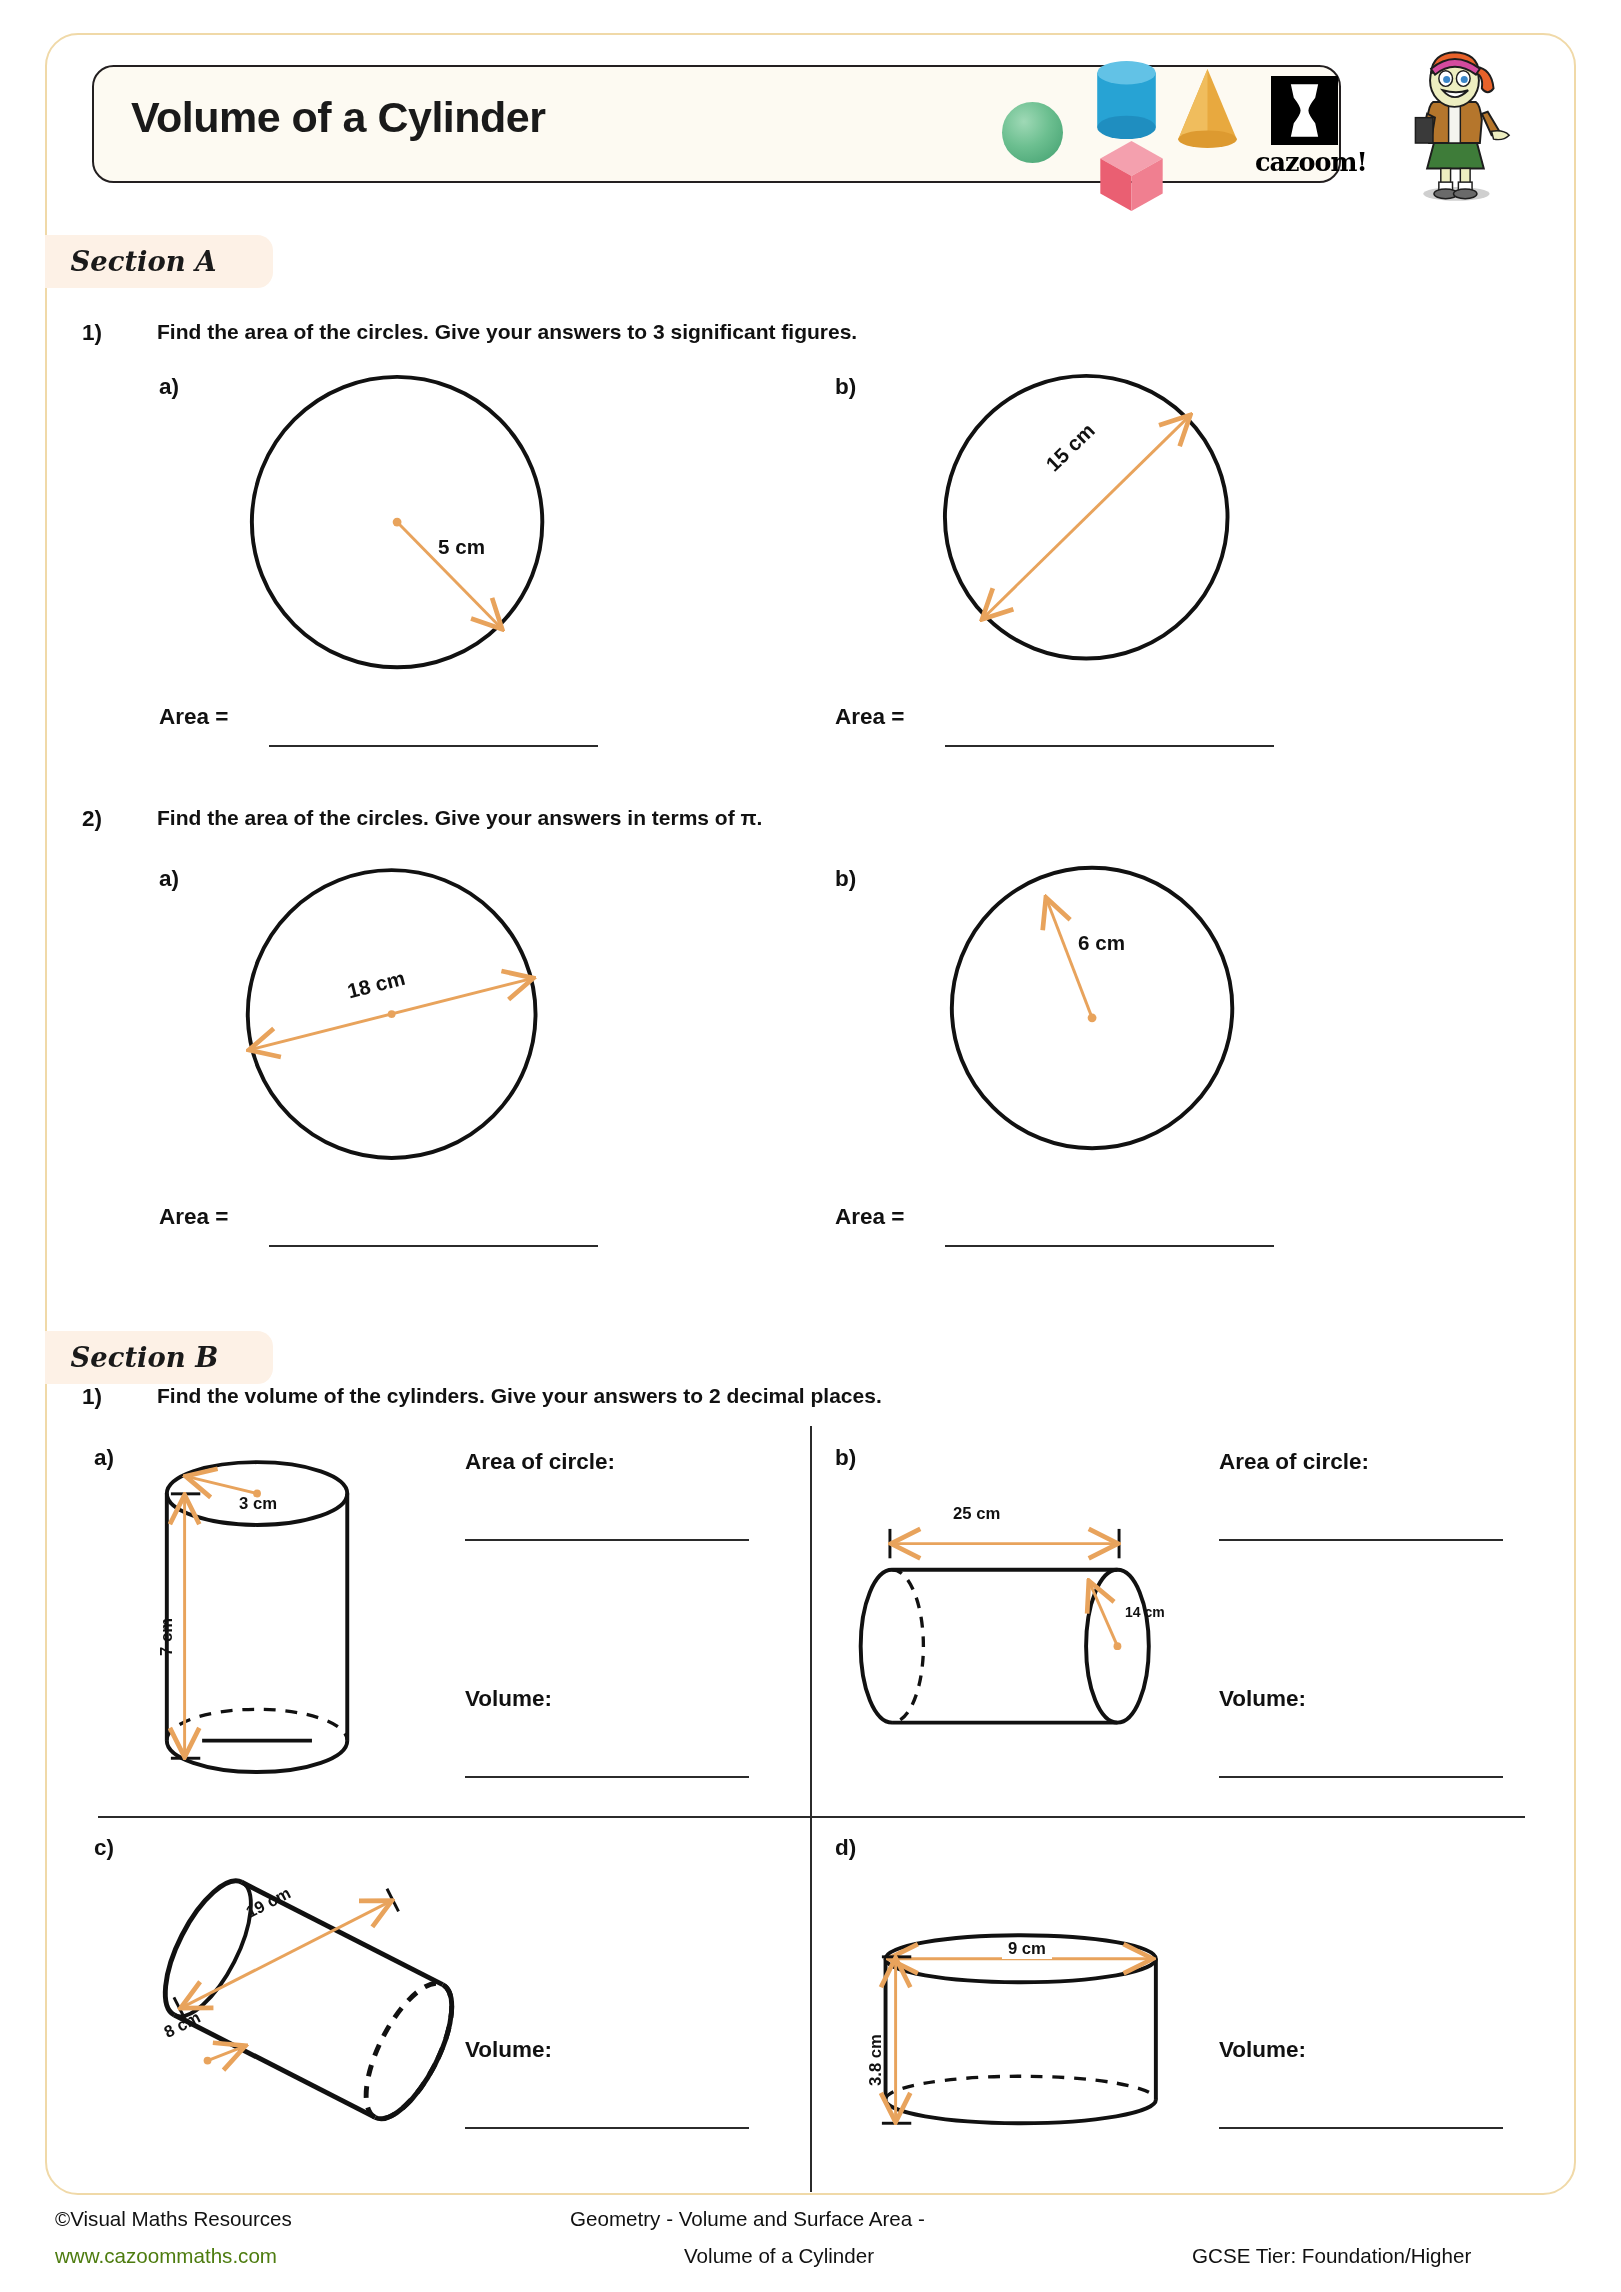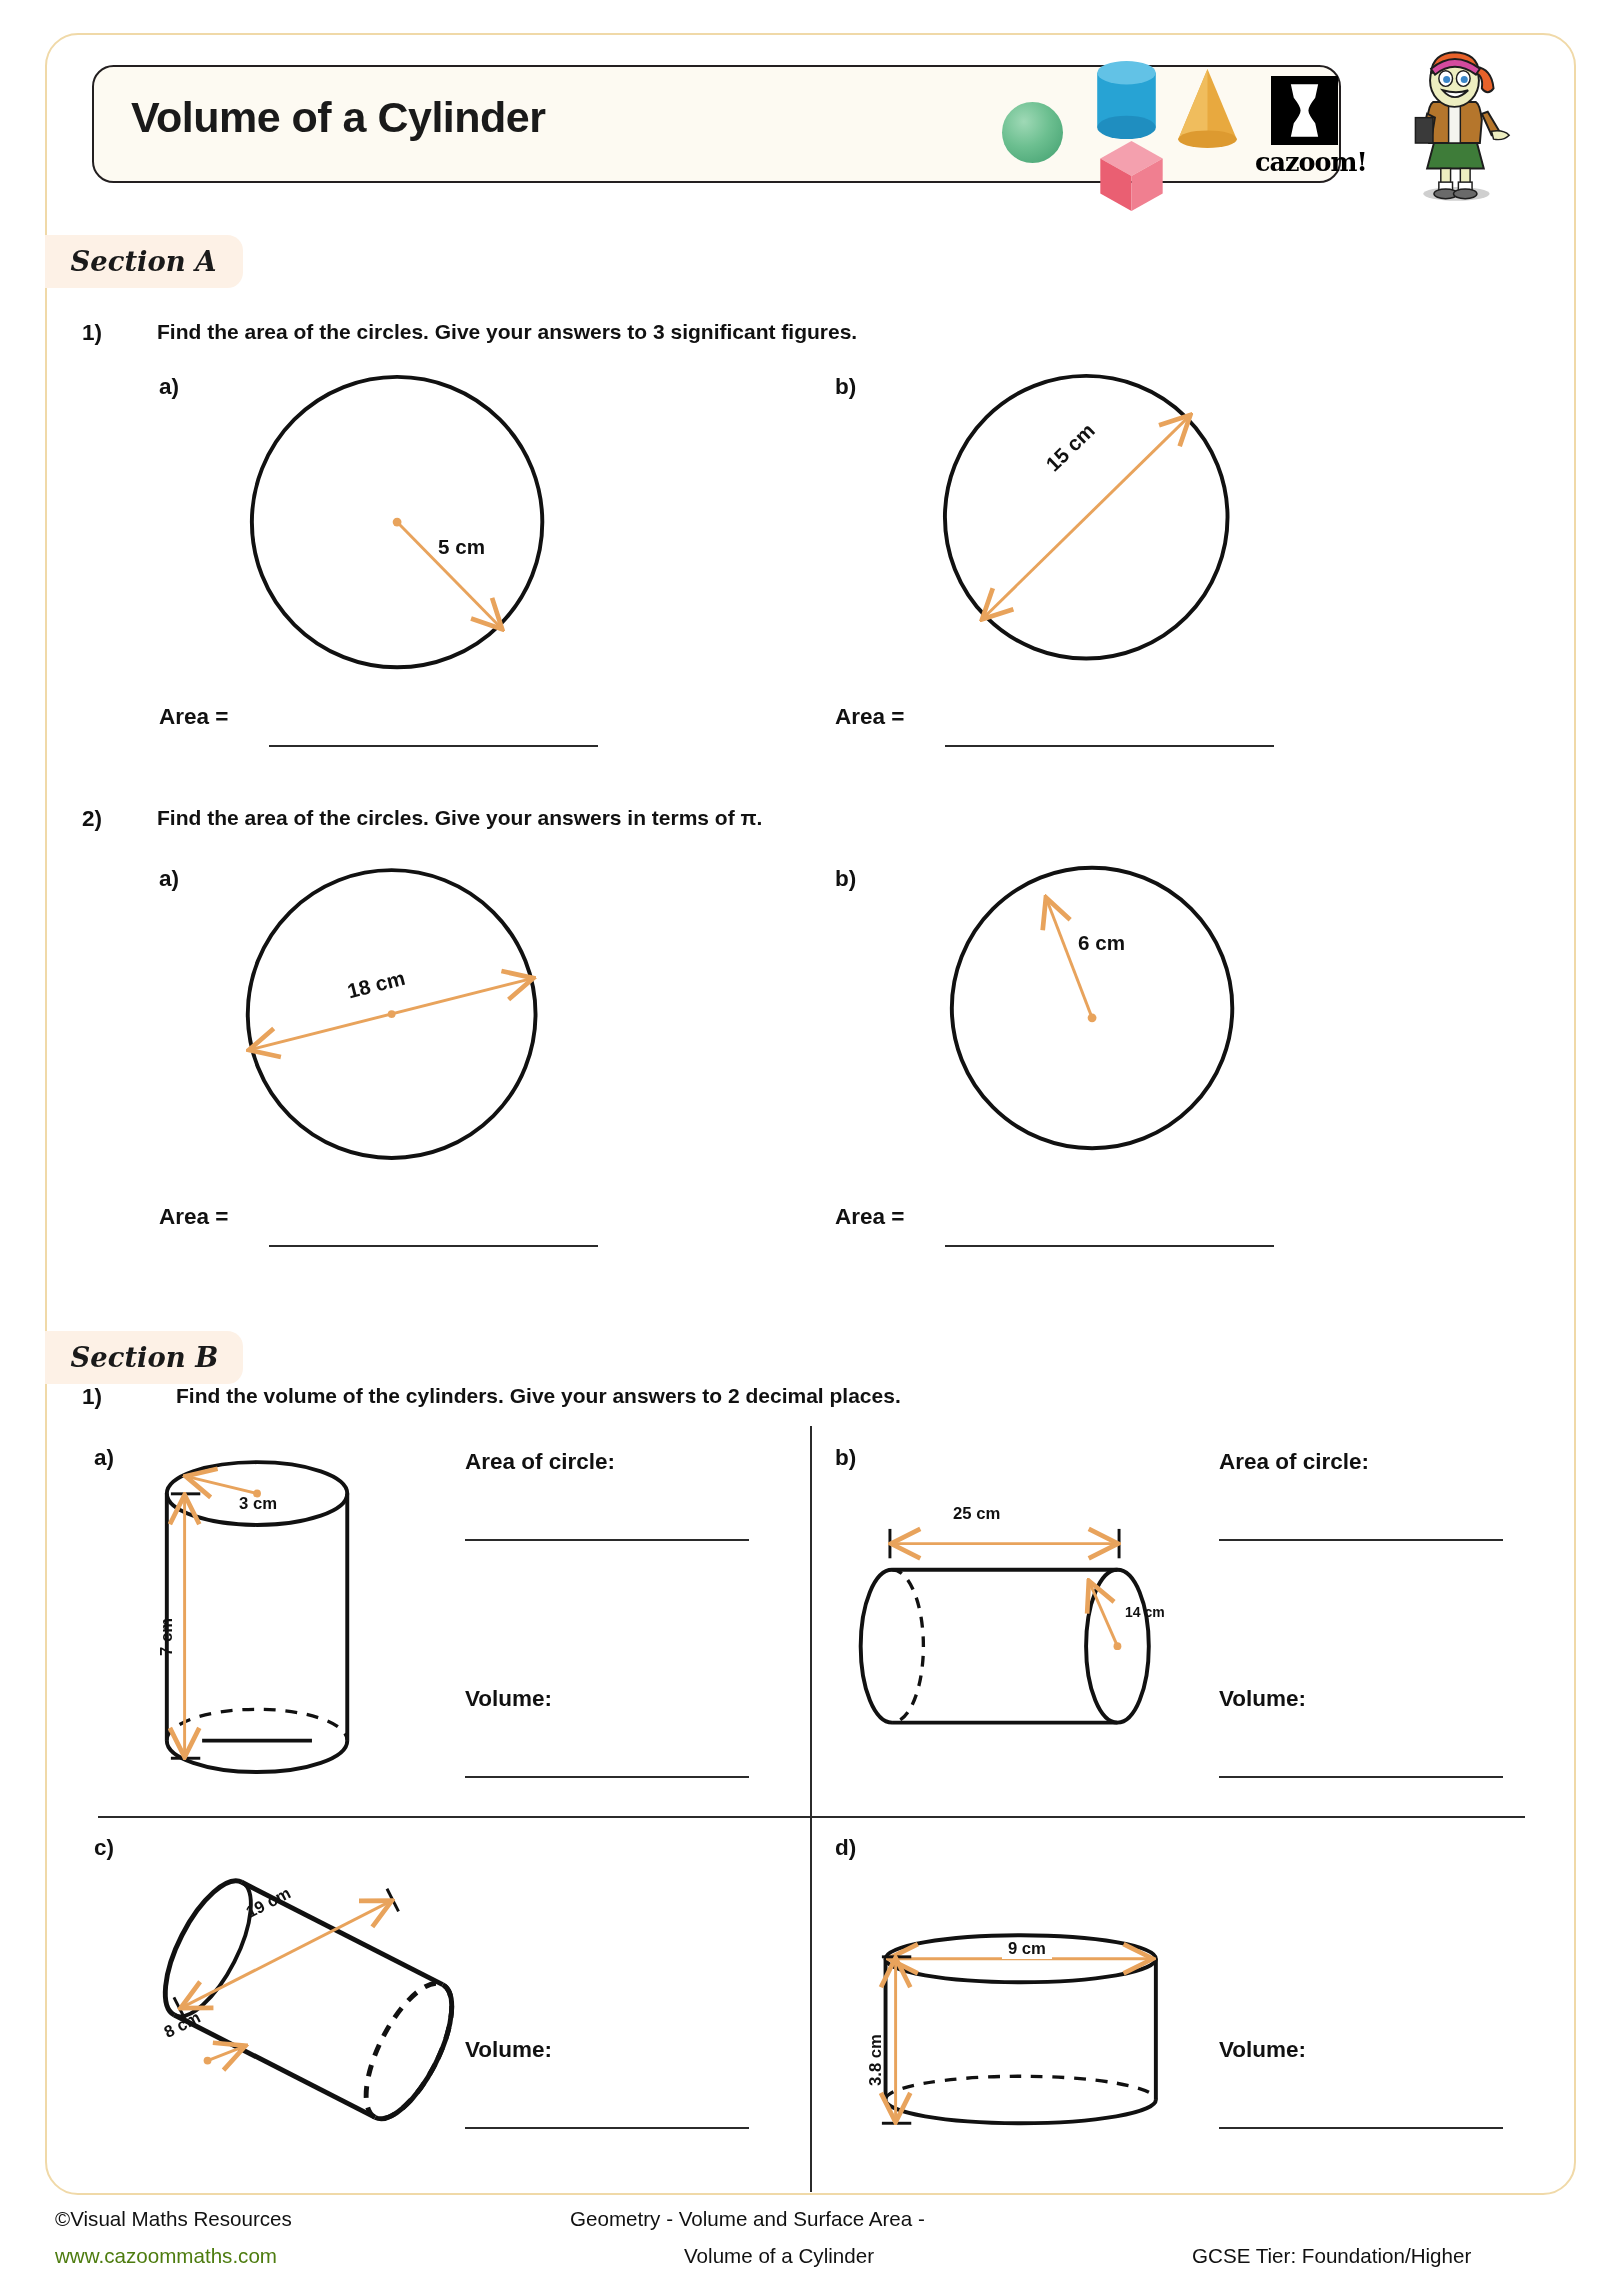--- a/index.html
+++ b/index.html
@@ -73,21 +73,21 @@
     margin-top: 2px; letter-spacing: -1px;
   }
   #mascot { position: absolute; left: 1390px; top: 45px; width: 127px; height: 157px; }
 
   
   .section-banner {
     position: absolute;
     background: #fdf1e6;
     border-radius: 0 15.7px 15.7px 0;
     height: 53px;
-    width: 198px;
+    width: 228px;
     left: 45px;
   }
   .section-banner .label {
     font-family: "DejaVu Serif", serif;
     font-style: italic;
     font-weight: bold;
     font-size: 27.4px;
     color: #1a1a1a;
     padding: 9.8px 0 0 25.5px;
   }
@@ -303,21 +303,21 @@
 </svg>
 <div class="dim-label" style="left:1078px; top:931px;">6 cm</div>
 <div class="answer-label" style="left:835px; top:1204px;">Area  =</div>
 <div class="answer-rule" style="left:945px; top:1245px; width:329px;"></div>
 
 <div class="section-banner" id="section-b-banner">
   <div class="label">Section B</div>
 </div>
 
 <div class="q-number" style="left:82px; top:1384px;">1)</div>
-<div class="q-text" style="left:157px; top:1384px;margin-left:19px;">Find the volume of the cylinders. Give your answers to 2 decimal places.</div>
+<div class="q-text" style="left:157px; top:1384px;">Find the volume of the cylinders. Give your answers to 2 decimal places.</div>
 
 <div class="divider" id="secb-vline"></div>
 <div class="divider" id="secb-hline"></div>
 
 <div class="part-label" style="left:94px; top:1445px;">a)</div>
 <svg class="fig" style="left:157px; top:1470px; width:255px; height:304px;" viewBox="0 0 260 310">
   <line x1="46" y1="24" x2="158" y2="24" stroke="#111" stroke-width="4"></line>
   <line x1="46" y1="276" x2="158" y2="276" stroke="#111" stroke-width="4"></line>
   <ellipse cx="102" cy="24" rx="92" ry="32" fill="#fff" stroke="#111" stroke-width="4"></ellipse>
   <path d="M10 276 A92 32 0 0 0 194 276" fill="none" stroke="#111" stroke-width="4"></path>

